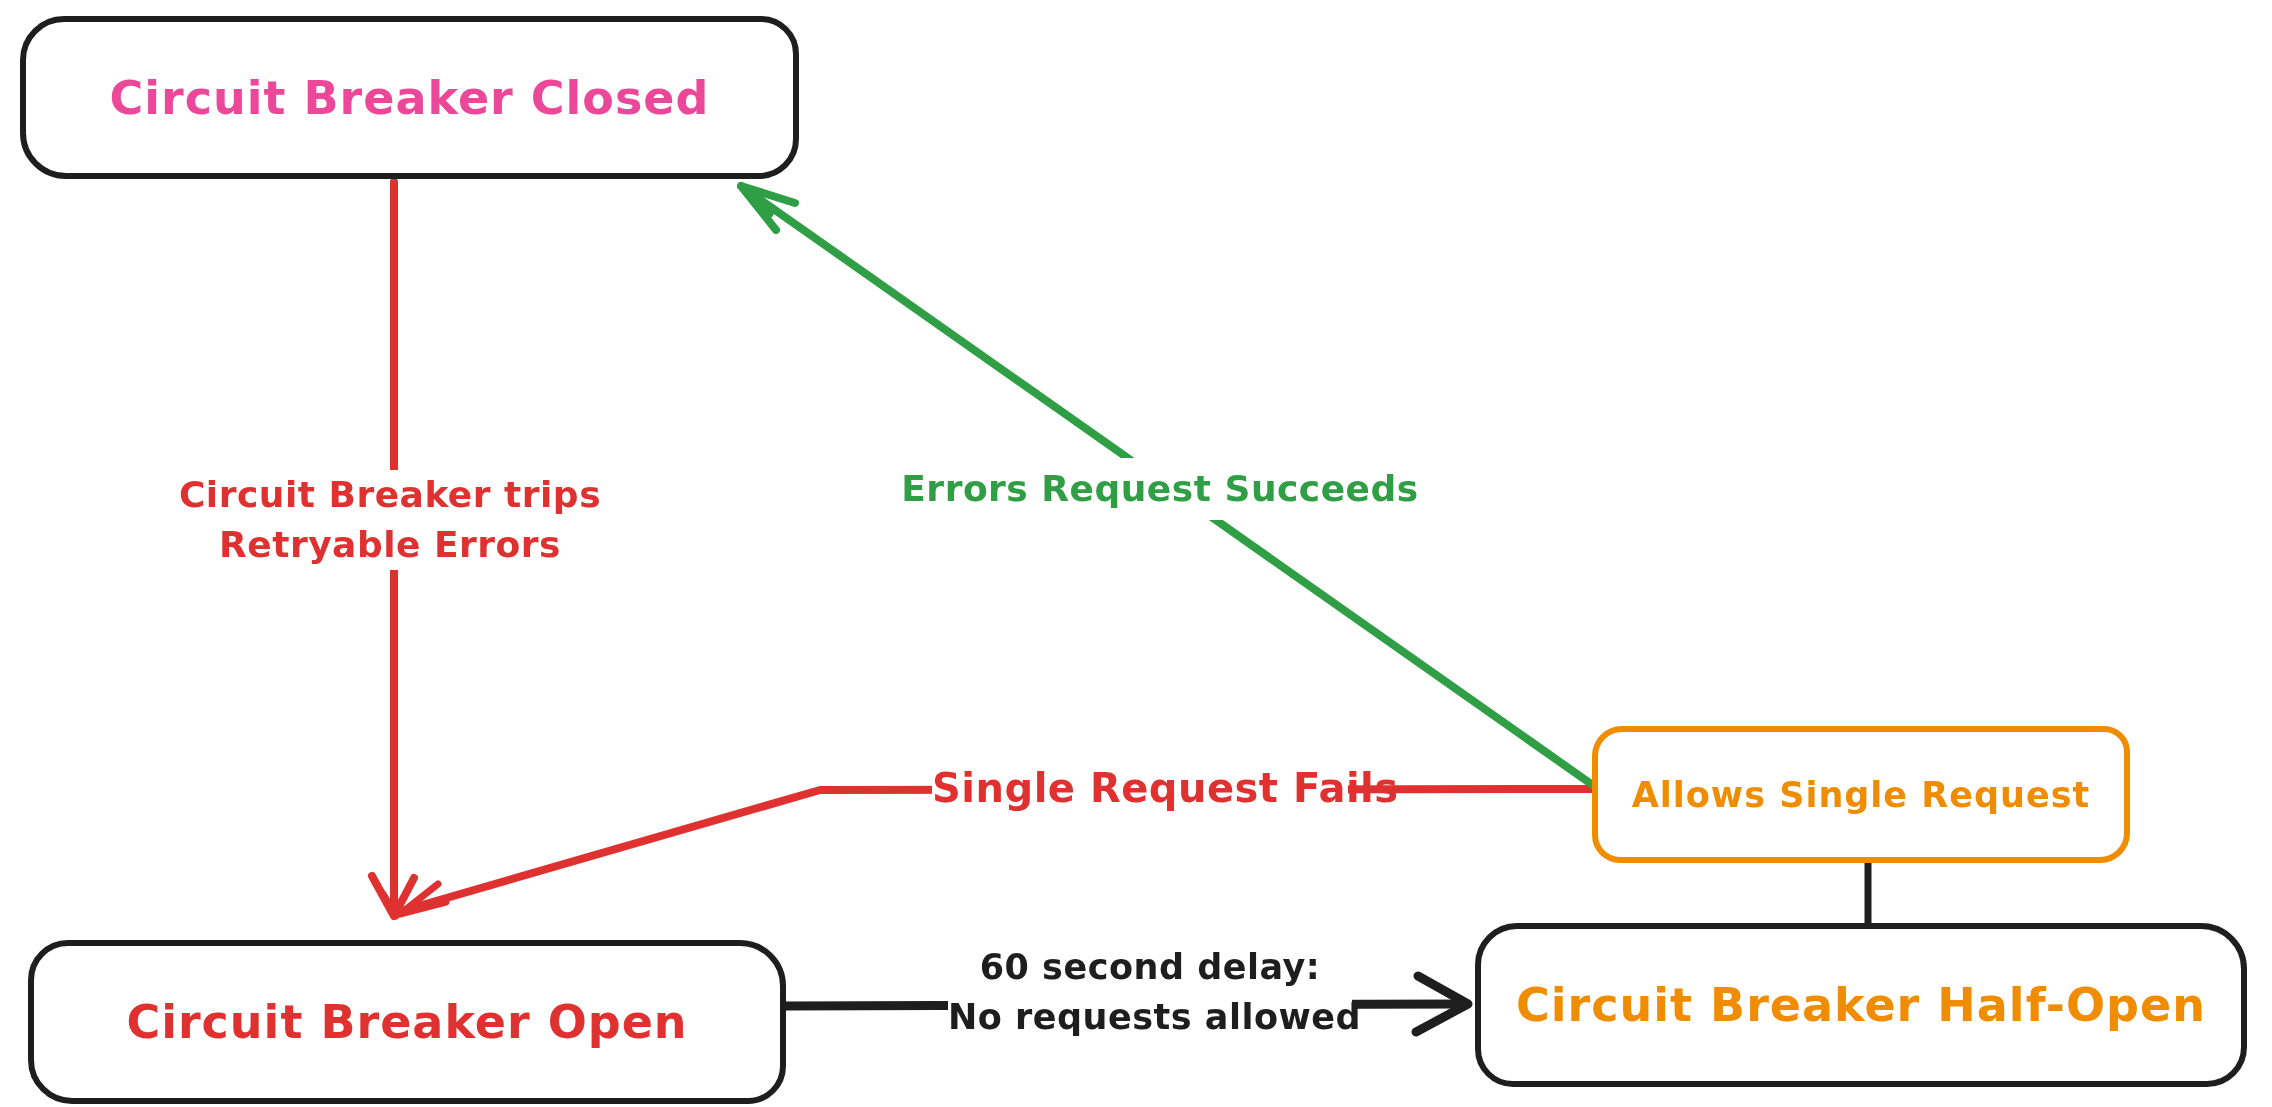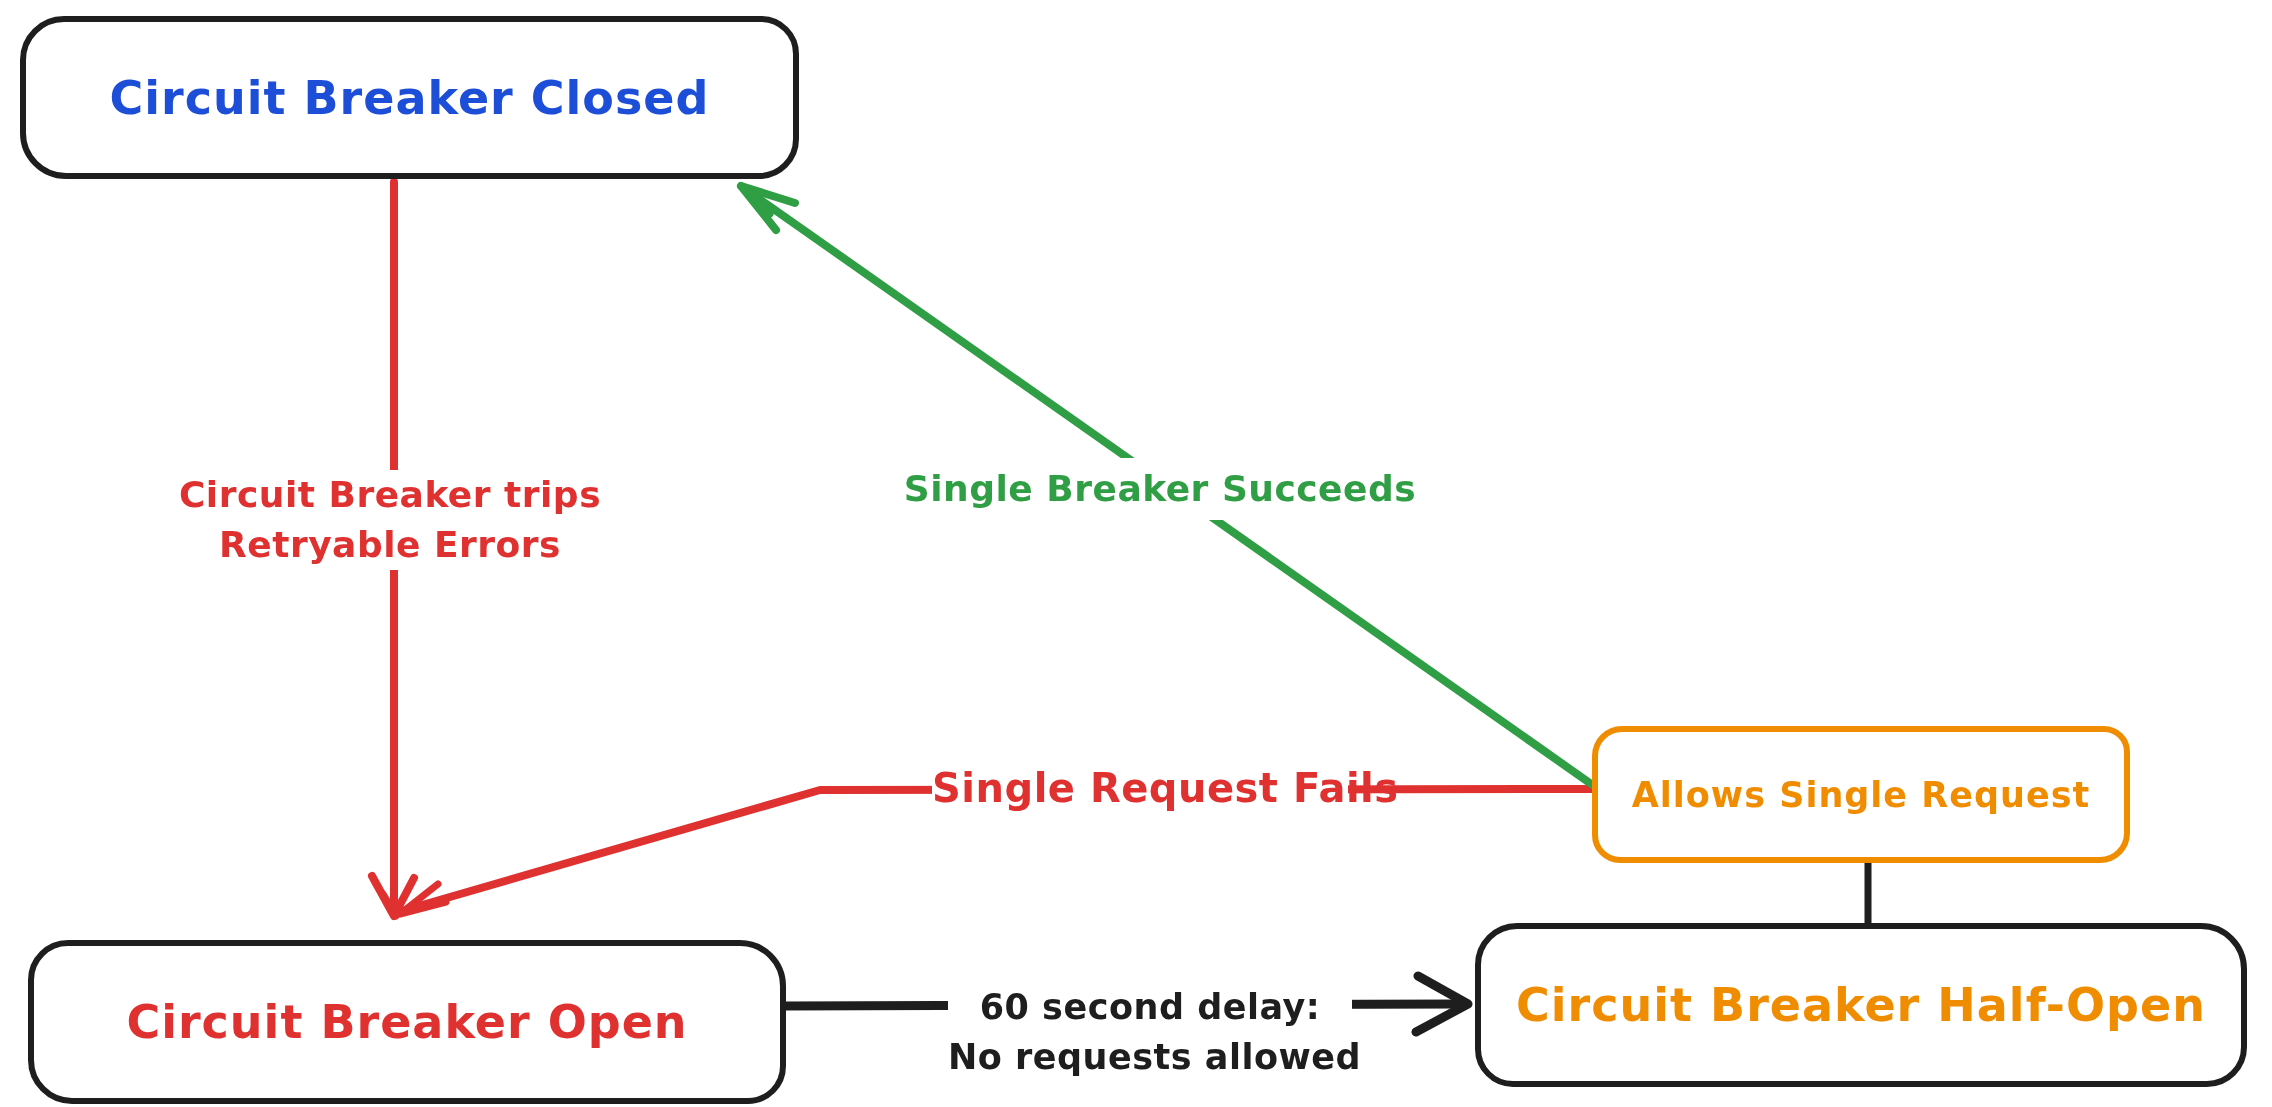--- a/index.html
+++ b/index.html
@@ -34,21 +34,21 @@
   }
   .node .node-label {
     font-weight: bold;
     letter-spacing: 1px;
     white-space: nowrap;
   }
   #node-closed {
     left: 20px; top: 16px; width: 779px; height: 163px;
     border-radius: 44px 38px 40px 46px;
   }
-  #node-closed .node-label { color: #1d4ed8; font-size: 46px; }
+  #node-closed .node-label { color: #ec4899; font-size: 46px; }
   #node-open {
     left: 28px; top: 922px; width: 758px; height: 164px;
     border-radius: 40px 46px 38px 44px;
     margin-top: 18px;
   }
   #node-open .node-label { color: #e03131; font-size: 46px; }
   #node-half-open {
     left: 1475px; top: 923px; width: 772px; height: 164px;
     border-radius: 42px 46px 40px 38px;
   }
@@ -77,21 +77,21 @@
   #label-succeed {
     left: 898px; top: 458px; width: 524px; height: 62px;
     color: #2f9e44; font-size: 36px; line-height: 62px;
   }
   #label-fail {
     left: 932px; top: 758px; width: 416px; height: 60px;
     color: #e03131; font-size: 40px; line-height: 60px;
   }
   #label-delay {
     left: 948px; top: 942px; width: 404px;
-    color: #1e1e1e; font-size: 35px; line-height: 50px; font-weight: bold; margin-top: 40px;
+    color: #1e1e1e; font-size: 35px; line-height: 50px; font-weight: bold;
   }
 </style>
 </head>
 <body>
 
 <div id="canvas">
 
   <svg id="edges-svg" viewBox="0 0 2272 1107" fill="none" xmlns="http://www.w3.org/2000/svg">
 
     <path d="M394,182 L394,912" stroke="#e03131" stroke-width="8" stroke-linecap="round"></path>
@@ -125,21 +125,21 @@
 
   <div class="node" id="node-half-open">
     <span class="node-label">Circuit Breaker Half-Open</span>
   </div>
 
   <div class="edge-label" id="label-trip">
     <div>Circuit Breaker trips</div>
     <div>Retryable Errors</div>
   </div>
 
-  <div class="edge-label" id="label-succeed">Single Breaker Succeeds</div>
+  <div class="edge-label" id="label-succeed">Errors Request Succeeds</div>
 
   <div class="edge-label" id="label-fail">Single Request Fails</div>
 
   <div class="edge-label" id="label-delay">
     <div>60 second delay:</div>
     <div>No requests allowed</div>
   </div>
 
 </div>
 

